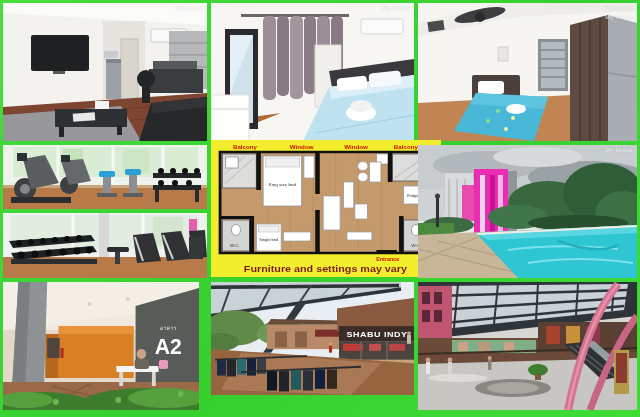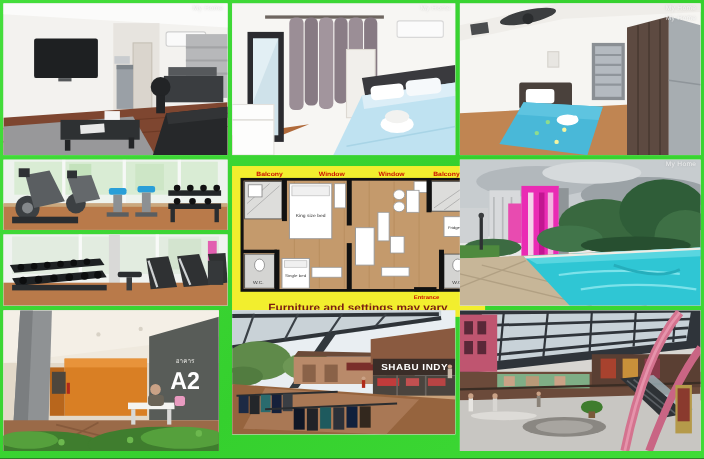--- a/index.html
+++ b/index.html
@@ -212,21 +212,21 @@
         <polygon points="130,22 150,20 158,48 134,50" fill="#2f3133"></polygon>
         <line x1="132" y1="24" x2="140" y2="48" stroke="#cfd2d4" stroke-width="2"></line>
         <polygon points="158,20 178,18 188,46 164,48" fill="#2f3133"></polygon>
         <line x1="160" y1="22" x2="170" y2="46" stroke="#cfd2d4" stroke-width="2"></line>
         <polygon points="186,18 202,17 204,44 192,45" fill="#2f3133"></polygon>
         <rect x="186" y="24" width="14" height="22" fill="#35383a"></rect>
       </g>
     </svg>
   </div>
 
-  <div class="tile" style="left:211px;top:151px;width:230px;height:137px;background:#f2ee2e;">
+  <div class="tile" style="left:211px;top:140px;width:230px;height:137px;background:#f2ee2e;">
     <svg viewBox="0 0 203 137" preserveAspectRatio="none">
       <rect x="0" y="0" width="203" height="137" fill="#f2ee2e"></rect>
       <text class="plan-label" x="30" y="9" font-size="5.5" text-anchor="middle">Balcony</text>
       <text class="plan-label" x="80" y="9" font-size="5.5" text-anchor="middle">Window</text>
       <text class="plan-label" x="128" y="9" font-size="5.5" text-anchor="middle">Window</text>
       <text class="plan-label" x="172" y="9" font-size="5.5" text-anchor="middle">Balcony</text>
 
       <rect x="8" y="12" width="187" height="101" fill="#c49a6c" stroke="#111" stroke-width="2.5"></rect>
       <g stroke="#b08655" stroke-width="0.6" opacity="0.8">
         <line x1="50" y1="14" x2="50" y2="111"></line>

